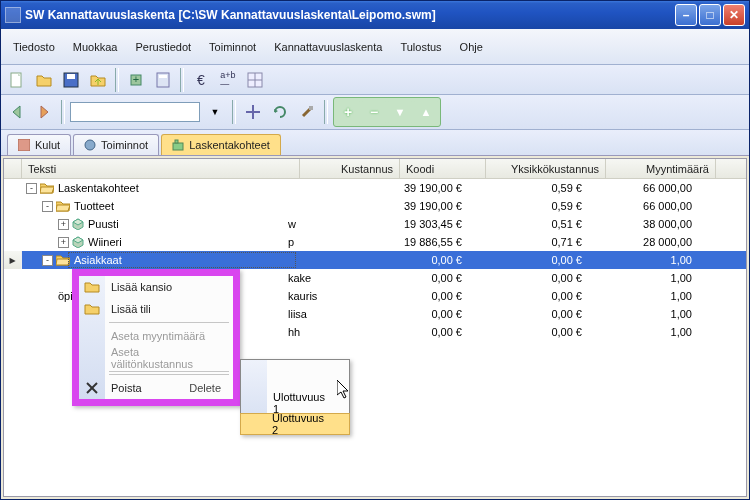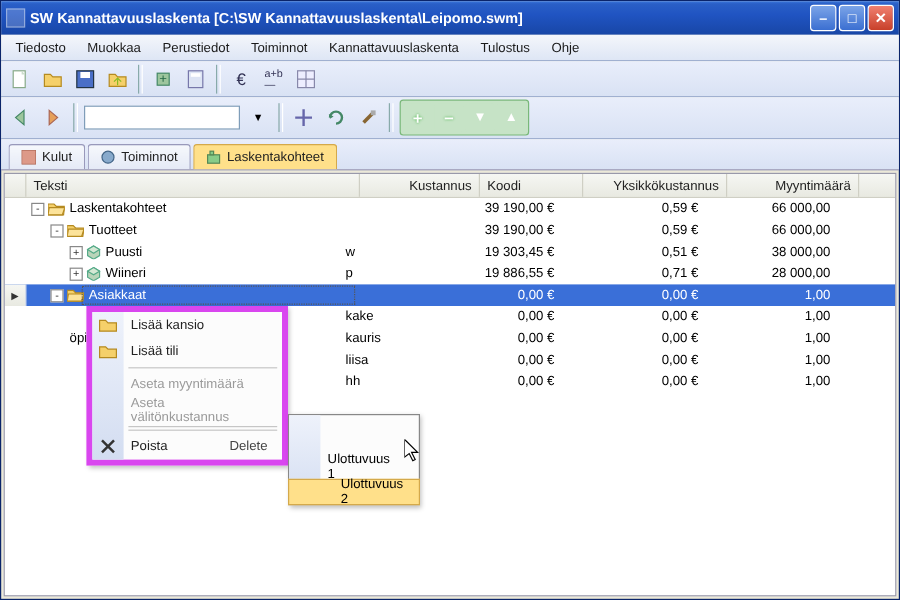--- a/index.html
+++ b/index.html
@@ -6,21 +6,21 @@
   body { background: #ece9d8; width: 750px; height: 500px; overflow: hidden; }
   .window { width: 750px; height: 500px; border: 1px solid #0a246a; background: #ece9d8; display: flex; flex-direction: column; }
   .titlebar { height: 28px; background: linear-gradient(to bottom, #3b77dd 0%, #2a5fc7 8%, #2054c2 40%, #1846a6 100%); display: flex; align-items: center; padding: 0 4px; color: #fff; }
   .titlebar-icon { width: 16px; height: 16px; background:#fff3; border:1px solid #fff6; margin-right:4px; }
   .titlebar-text { flex:1; font-weight: bold; font-size: 12px; }
   .win-btns { display:flex; gap:2px; }
   .win-btn { width:22px; height:22px; border:1px solid #fff; border-radius:3px; display:flex; align-items:center; justify-content:center; font-weight:bold; color:#fff; font-size:12px; }
   .win-min, .win-max { background: linear-gradient(#7ba4e8,#3b6fd1); }
   .win-close { background: linear-gradient(#f08070,#c8402a); }
 
-  .menubar { height:22px; background: linear-gradient(#f4f6fb,#dee6f5); display:flex; align-items:center; padding:0 4px; gap:2px; border-bottom:1px solid #a0b0d0; }
+  .menubar { height:36px; background: linear-gradient(#f4f6fb,#dee6f5); display:flex; align-items:center; padding:0 4px; gap:2px; border-bottom:1px solid #a0b0d0; }
   .menu-item { padding:2px 8px; color:#1a1a1a; }
 
   .toolbar { background: linear-gradient(#e9eefb,#d9e2f4); border-bottom:1px solid #a0b0d0; display:flex; align-items:center; padding:2px 4px; gap:3px; min-height:30px; }
   .tb-sep { width:4px; height:24px; border-left:1px solid #8aa; border-right:1px solid #fff; margin:0 2px; }
   .tb-btn { width:24px; height:24px; border:1px solid transparent; display:flex; align-items:center; justify-content:center; border-radius:3px; }
   .tb-btn svg, .tb-btn span { pointer-events:none; }
   .tb-input { width:130px; height:20px; background:#fff; border:1px solid #7f9db9; }
   .tb-group-green { display:flex; gap:2px; padding:2px; background:#c6e3c6; border:1px solid #79b879; border-radius:3px; }
   .tb-group-green .tb-btn { background:#c6e3c6; }
 
@@ -44,34 +44,34 @@
   .rowmark { width:18px; height:18px; border-right:1px solid #eee; background:linear-gradient(#f6f7f3,#e8e9e1); display:flex; align-items:center; justify-content:center; position:absolute; left:0; }
   .rowmark.active::after { content:"▶"; font-size:8px; color:#333; }
 
   .tree-toggle { width:11px; height:11px; border:1px solid #888; background:#fff; display:inline-flex; align-items:center; justify-content:center; font-size:9px; line-height:1; color:#333; margin-right:3px; }
   .folder-ico { width:14px; height:12px; margin-right:4px; display:inline-block; }
   .cube-ico { width:12px; height:12px; margin-right:4px; display:inline-block; }
 
   .edit-outline { position:absolute; border:1px dotted #555; height:16px; pointer-events:none; }
 
   
-  .ctx { position:absolute; background:#fcfcfc; border:5px solid #d946ef; box-shadow:2px 2px 4px rgba(0,0,0,0.25); }
+  .ctx { position:absolute; background:#fcfcfc; border:7px solid #d946ef; box-shadow:2px 2px 4px rgba(0,0,0,0.25); }
   .ctx .stripe { position:absolute; left:0; top:0; bottom:0; width:26px; background: linear-gradient(#eef2fb,#d3ddf1); }
   .ctx-item { position:relative; padding:4px 24px 4px 32px; color:#222; display:flex; align-items:center; height:22px; }
   .ctx-item.disabled { color:#9a9a9a; }
   .ctx-item.hi { background:#ffe08a; border:1px solid #d4a94b; margin:-1px; padding:4px 23px 4px 31px; }
   .ctx-sep { height:1px; background:#c6c6c6; margin:2px 4px 2px 30px; }
   .ctx-ico { position:absolute; left:5px; width:16px; height:16px; display:flex; align-items:center; justify-content:center; }
   .ctx-arrow::after { content:"▸"; position:absolute; right:8px; font-size:10px; color:#333; }
   .ctx-short { position:absolute; right:12px; color:#444; }
 
   .submenu { position:absolute; background:#fcfcfc; border:1px solid #888; box-shadow:2px 2px 4px rgba(0,0,0,0.25); }
   .submenu .stripe { position:absolute; left:0; top:0; bottom:0; width:26px; background: linear-gradient(#eef2fb,#d3ddf1); }
   .sm-item { position:relative; padding:4px 20px 4px 32px; height:22px; display:flex; align-items:center;margin-top:32px; }
-  .sm-item.hi { background:#ffe08a; border:1px solid #d4a94b; margin:-1px; padding:4px 19px 4px 43px; }
+  .sm-item.hi { background:#ffe08a; border:1px solid #d4a94b; margin:-1px; padding:4px 19px 4px 31px; }
 
   .cursor { position:absolute; width:14px; height:20px; pointer-events:none; }
 
   svg { display:block; }
 </style>
 </head>
 <body>
 
 <div class="window">
 

